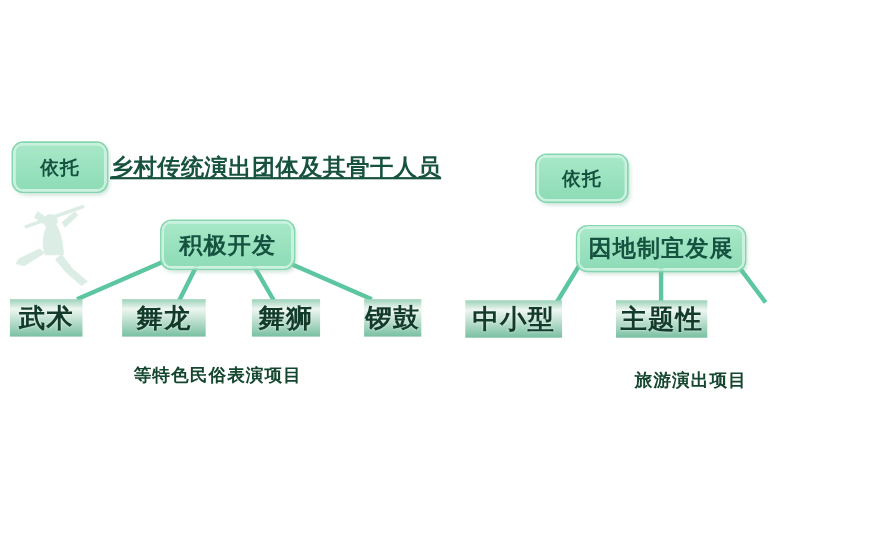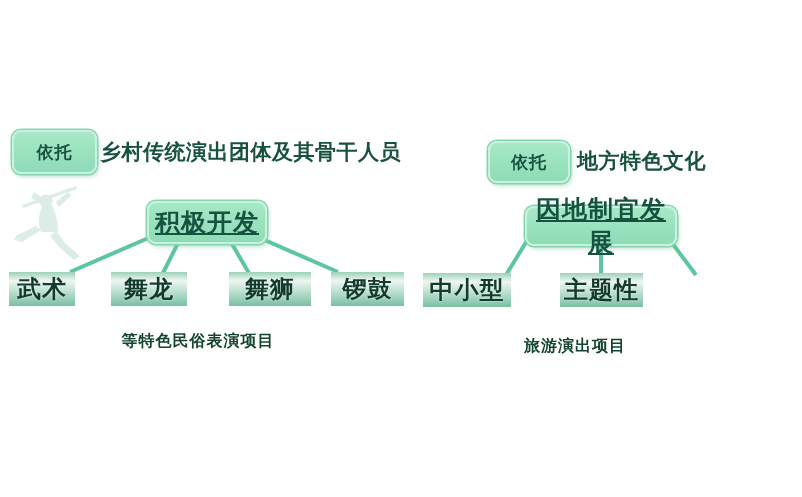--- a/index.html
+++ b/index.html
@@ -12,21 +12,21 @@
   .pill{
     position:absolute;z-index:2;
     display:flex;align-items:center;justify-content:center;
     background:linear-gradient(180deg,#a7e8c7 0%,#8edcb7 100%);
     border:2px solid #c9f1dd;
     box-shadow:0 0 0 1.5px #84d6b0, 2px 3px 4px rgba(130,190,165,.45);
     border-radius:9px;
     color:#155240;font-weight:700;letter-spacing:1px;
   }
   .badge{font-size:17px;}
-  .root{font-size:25px;text-decoration:underline;}
+  .root{font-size:21px;}
   .heading{
     position:absolute;z-index:2;white-space:nowrap;
     color:#17523f;font-weight:700;font-size:21px;letter-spacing:0.5px;
   }
   .leaf{
     position:absolute;z-index:2;height:34px;
     display:flex;align-items:center;justify-content:center;
     background:linear-gradient(180deg,#9bd2b8 0%,#eef6f1 26%,#79c0a2 100%);
     color:#123b2c;font-weight:700;font-size:24px;letter-spacing:1px;
     text-shadow:0 0 2px rgba(255,255,255,.85);
@@ -60,35 +60,34 @@
       <line x1="228" y1="237" x2="250" y2="275"></line>
       <line x1="260" y1="238" x2="338" y2="272"></line>
       <line x1="528" y1="239" x2="506" y2="275"></line>
       <line x1="601" y1="240" x2="601" y2="275"></line>
       <line x1="669" y1="239" x2="696" y2="275"></line>
     </g>
   </svg>
 
   <div class="pill badge" style="left:12px;top:130px;width:81px;height:40px;">依托</div>
 
-  <div class="heading" style="left:100px;top:138px;">乡村传统演出团体及其骨干人员</div>
+  <div class="heading" style="left:100px;top:138px;text-decoration:underline;">乡村传统演出团体及其骨干人员</div>
 
   <div class="pill root" style="left:147px;top:201px;width:116px;height:39px;">积极开发</div>
 
   <div class="leaf" style="left:9px;top:272px;width:66px;">武术</div>
   <div class="leaf" style="left:111px;top:272px;width:76px;">舞龙</div>
-  <div class="leaf" style="left:229px;top:272px;width:82px;">舞狮</div>
-  <div class="leaf" style="left:331px;top:272px;width:73px;">锣鼓</div>
+  <div class="leaf" style="left:229px;top:272px;width:62px;">舞狮</div>
+  <div class="leaf" style="left:331px;top:272px;width:52px;">锣鼓</div>
 
   <div class="caption" style="left:98px;top:331px;width:200px;">等特色民俗表演项目</div>
 
   <div class="pill badge" style="left:488px;top:141px;width:78px;height:38px;">依托</div>
 
-  <div class="heading" style="left:577px;top:147px;">地方特色文化</div>
 
   <div class="pill root" style="left:525px;top:206px;width:148px;height:36px;text-align:center;">因地制宜发展</div>
 
   <div class="leaf" style="left:560px;top:273px;width:83px;">主题性</div>
   <div class="leaf" style="left:423px;top:273px;width:88px;">中小型</div>
 
-  <div class="caption" style="left:495px;top:336px;width:160px;">旅游演出项目</div>
+  <div class="caption" style="left:548px;top:336px;width:160px;">旅游演出项目</div>
 
 </div>
 
 </body></html>

